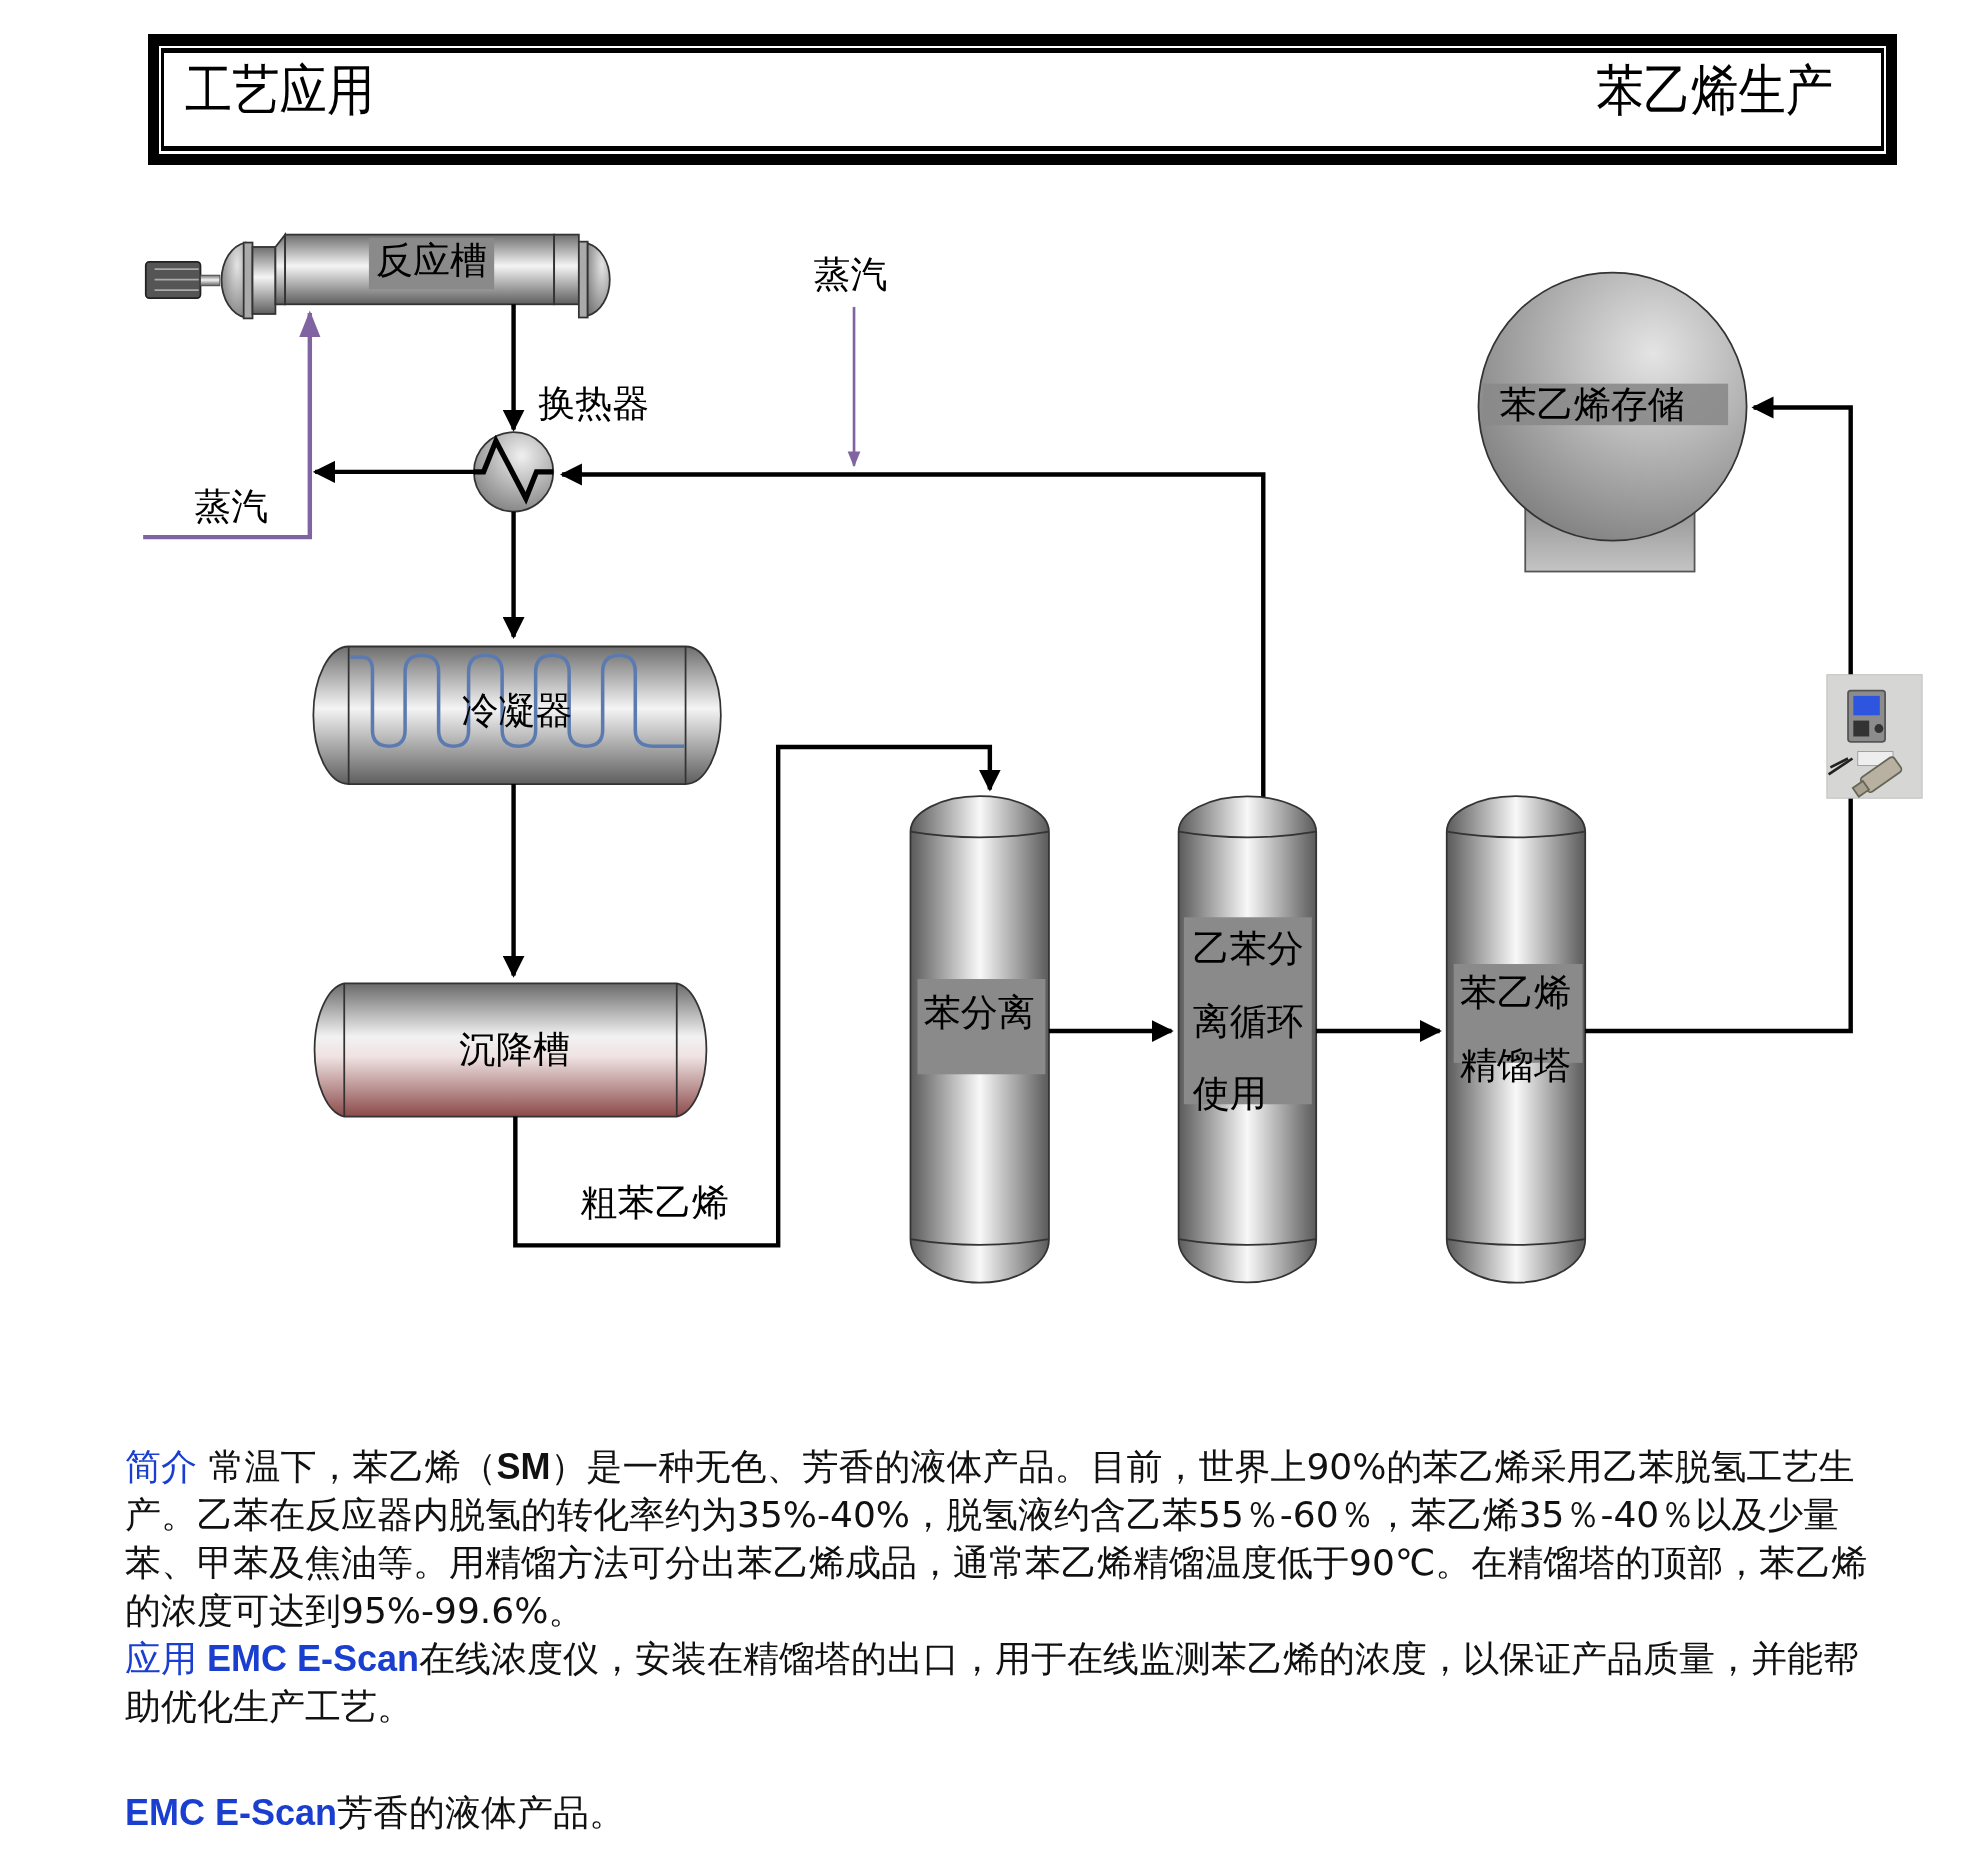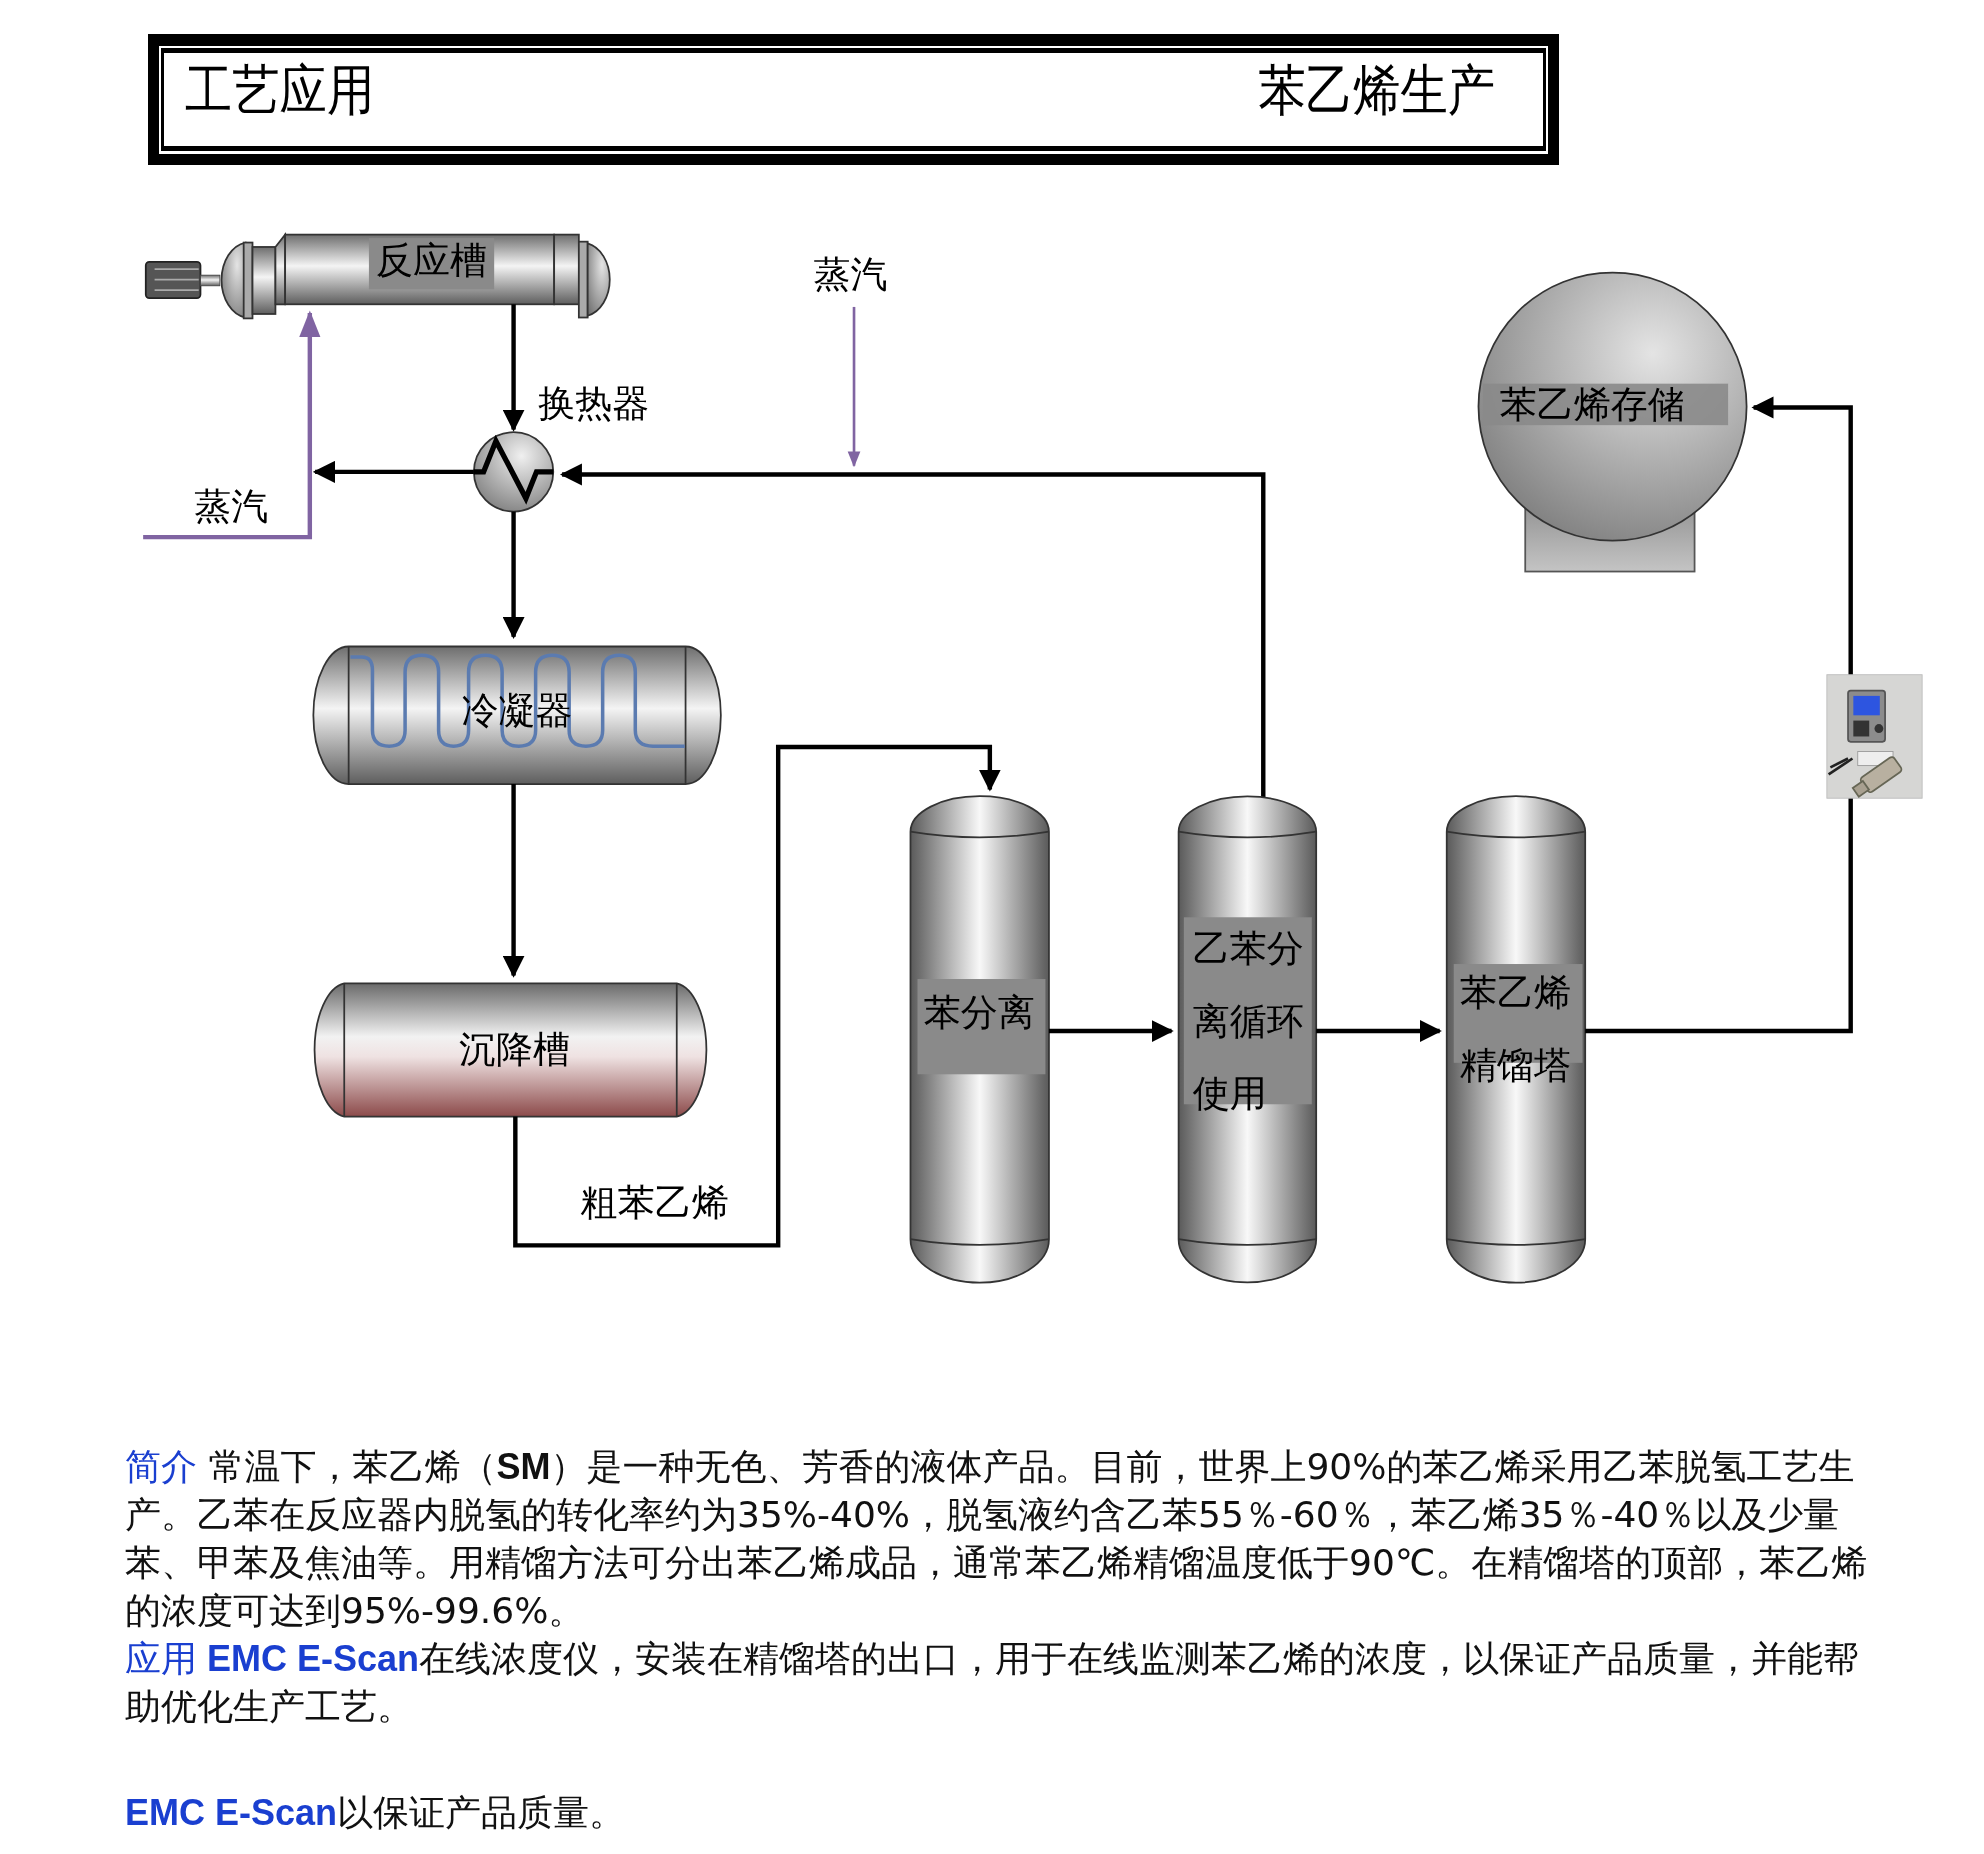--- a/index.html
+++ b/index.html
@@ -1,18 +1,18 @@
 <!DOCTYPE html>
 <html style="font-size:14px"><head>
 <meta charset="utf-8">
 <style>
   html, body { margin: 0; padding: 0; background: #ffffff; }
   body { width: 1985px; height: 1854px; position: relative; overflow: hidden;
          font-family: "DejaVu Serif", "Liberation Serif", serif; color: #000; }
-  .header-outer { position: absolute; left: 148px; top: 34px; width: 1411px; height: 131px;
+  .header-outer { position: absolute; left: 148px; top: 34px; width: 1749px; height: 131px;
          background: #000; box-sizing: border-box; }
   .header-inner { position: absolute; left: 10.6px; top: 11.5px; right: 10.6px; bottom: 11.5px;
          background: #fff; box-sizing: border-box; padding: 2.6px; }
   .header-line { position: absolute; left: 2.6px; top: 2.6px; right: 2.6px; bottom: 2.6px;
          border: 3.5px solid #000; border-top-width: 5.3px; border-bottom-width: 5.3px; }
   .header-title { position: absolute; top: 17.6px; font-size: 55px; letter-spacing: 0px;
          font-family: "DejaVu Sans", "Liberation Sans", sans-serif; line-height: 1; transform: scaleX(0.86); }
   .header-left { left: 26.5px; transform-origin: left center; }
   .header-right { right: 53px; transform-origin: right center; }
   svg.diagram { position: absolute; left: 0; top: 0; }
@@ -191,15 +191,15 @@
 
 <div class="text-block p1">
   <span class="blue">简介</span><span> 常温下，苯乙烯（</span><span class="bold">SM</span><span>）是一种无色、芳香的液体产品。目前，世界上90%的苯乙烯采用乙苯脱氢工艺生产。乙苯在反应器内脱氢的转化率约为35%-40%，脱氢液约含乙苯55％-60％，苯乙烯35％-40％以及少量苯、甲苯及焦油等。用精馏方法可分出苯乙烯成品，通常苯乙烯精馏温度低于90℃。在精馏塔的顶部，苯乙烯的浓度可达到95%-99.6%。</span>
 </div>
 
 <div class="text-block p2">
   <span class="blue">应用</span><span class="blue-bold"> EMC E-Scan</span><span>在线浓度仪，安装在精馏塔的出口，用于在线监测苯乙烯的浓度，以保证产品质量，并能帮助优化生产工艺。</span>
 </div>
 
 <div class="text-block p3">
-  <span class="blue-bold">EMC E-Scan</span><span>以保证产品质量。</span>
+  <span class="blue-bold">EMC E-Scan</span><span>芳香的液体产品。</span>
 </div>
 
 
 </body></html>

